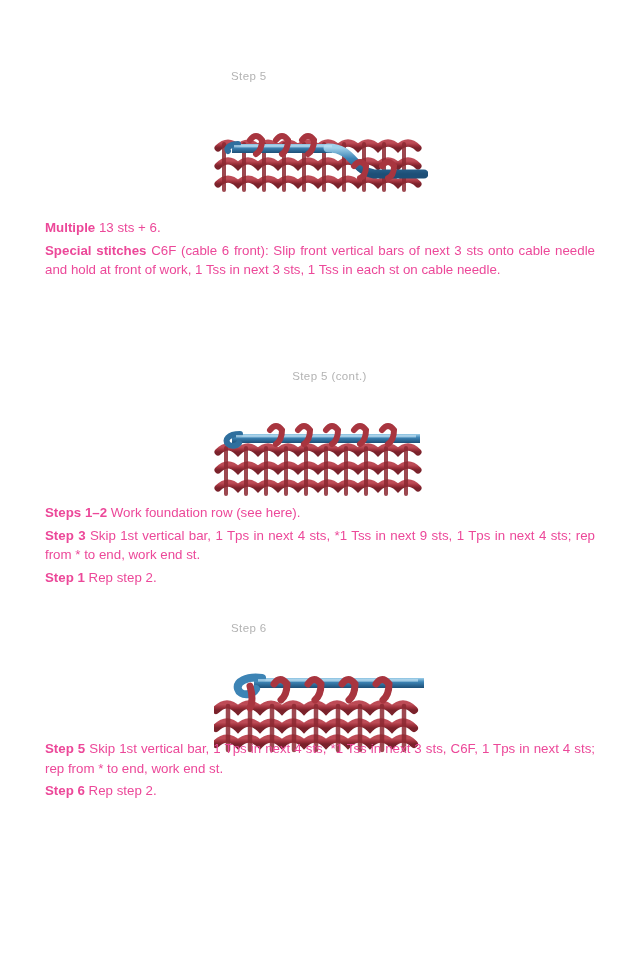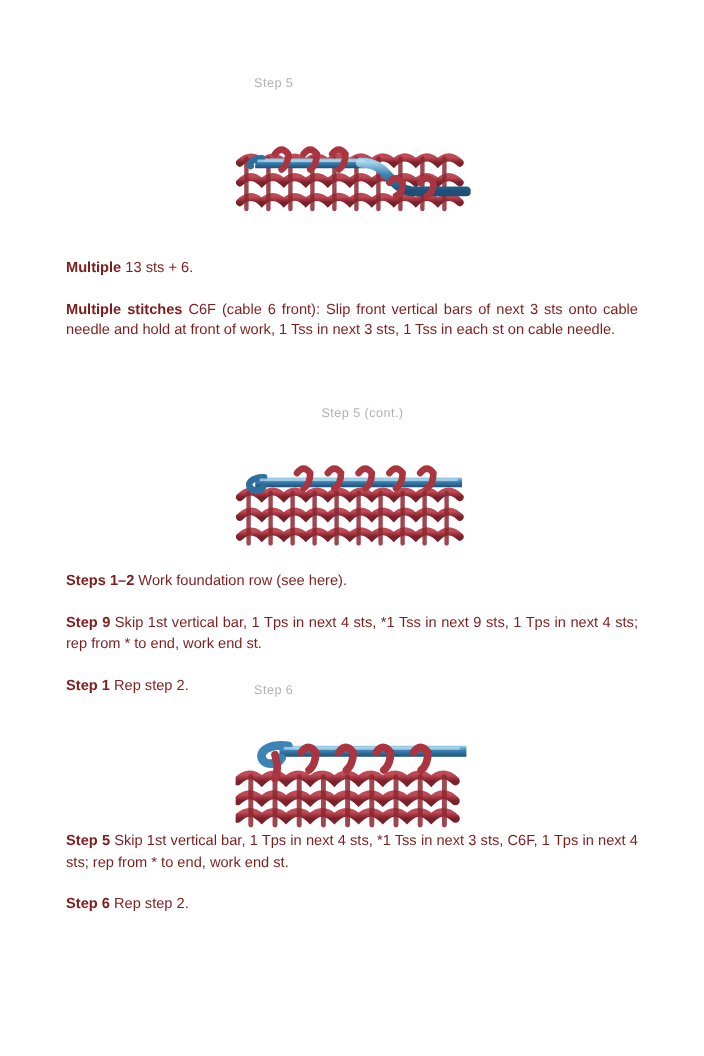--- a/index.html
+++ b/index.html
@@ -41,22 +41,22 @@
   }
 
   
   .photo svg { display: block; }
 
   
   .para {
     font-size: 13.3px;
     line-height: 19.5px;
     text-align: justify;
-    color: #7f1d1d;
-    margin: 18px;
+    color: #ec4899;
+    margin: 3px;
   }
   .para b, .lead {
     font-weight: bold;
   }
 
   
   .abs { position: absolute; }
 </style>
 </head>
 <body>
@@ -120,21 +120,21 @@
         </g>
       </svg>
     </div>
   </div>
 
   <div class="abs" style="left:42px; top:215px; width:556px;">
     <p class="para">
       <b>Multiple</b><span> 13 sts + 6.</span>
     </p>
     <p class="para">
-      <b>Multiple stitches</b><span> C6F (cable 6 front): Slip front vertical bars of next 3 sts onto cable needle and hold at front of work, 1 Tss in next 3 sts, 1 Tss in each st on cable needle.</span>
+      <b>Special stitches</b><span> C6F (cable 6 front): Slip front vertical bars of next 3 sts onto cable needle and hold at front of work, 1 Tss in next 3 sts, 1 Tss in each st on cable needle.</span>
     </p>
   </div>
 
   <div class="figure abs" style="left:214px; top:370px; width:214px;text-align:center;">
     <div class="fig-caption" style="margin-left:17px; margin-bottom:22px;">Step 5 (cont.)</div>
     <div class="photo" style="width:214px;height:98px;">
       <svg width="214" height="98" viewBox="0 0 214 98" xmlns="http://www.w3.org/2000/svg" aria-hidden="true">
         <defs>
           <linearGradient id="hookG2" x1="0" y1="0" x2="0" y2="1">
             <stop offset="0%" stop-color="#9fd0ea"></stop>
@@ -179,21 +179,21 @@
         </g>
       </svg>
     </div>
   </div>
 
   <div class="abs" style="left:42px; top:500px; width:556px;">
     <p class="para">
       <b>Steps 1–2</b><span> Work foundation row (see here).</span>
     </p>
     <p class="para">
-      <b>Step 9</b><span> Skip 1st vertical bar, 1 Tps in next 4 sts, *1 Tss in next 9 sts, 1 Tps in next 4 sts; rep from * to end, work end st.</span>
+      <b>Step 3</b><span> Skip 1st vertical bar, 1 Tps in next 4 sts, *1 Tss in next 9 sts, 1 Tps in next 4 sts; rep from * to end, work end st.</span>
     </p>
     <p class="para">
       <b>Step 1</b><span> Rep step 2.</span>
     </p>
   </div>
 
   <div class="figure abs" style="left:214px; top:622px; width:214px;">
     <div class="fig-caption" style="margin-left:17px; margin-bottom:22px;">Step 6</div>
     <div class="photo" style="width:214px;height:98px;">
       <svg width="214" height="98" viewBox="0 0 214 98" xmlns="http://www.w3.org/2000/svg" aria-hidden="true">

